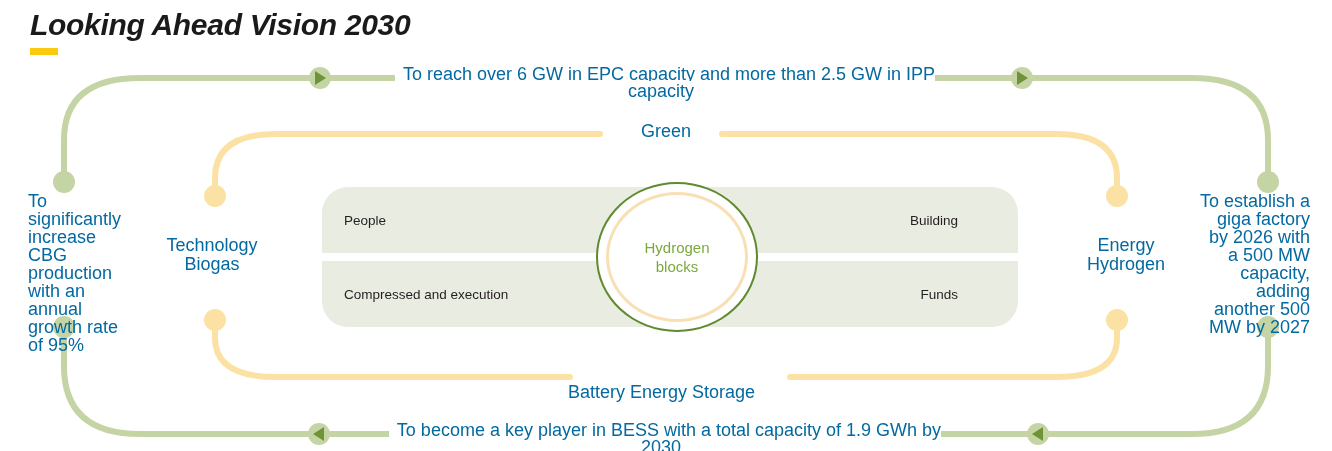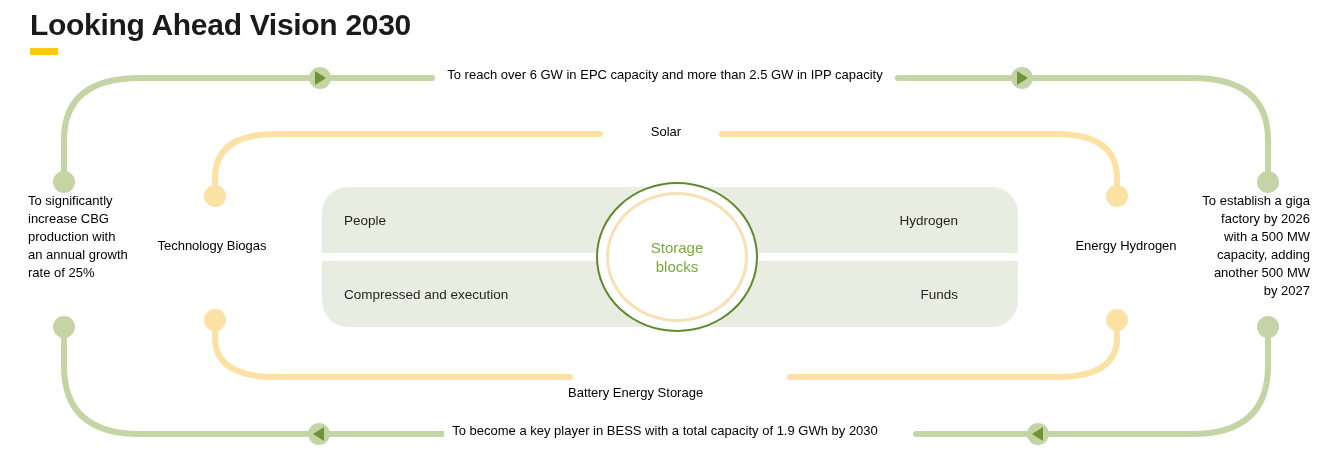--- a/index.html
+++ b/index.html
@@ -30,41 +30,42 @@
     width: 600px;
   }
   #page-title {
     font-size: 30px;
     font-weight: bold;
     letter-spacing: -0.3px;
     color: #1a1a1a;
     line-height: 34px;
     margin: 0;
     white-space: nowrap;
+    font-style: italic;
   }
   #title-accent {
     margin-top: 6px;
     width: 28px;
     height: 7px;
     background: #fbc90d;
   }
 
   
   #flow-svg {
     position: absolute;
     left: 0;
     top: 0;
   }
 
   
   .lbl {
     position: absolute;
-    font-size: 13px;
+    font-size: 18px;
     line-height: 17px;
-    color: #000000;
+    color: #0369a1;
   }
   .chip-text {
     background: #ffffff;
     padding: 0 8px;
   }
 
   #arrow-top-label {
     left: 380px;
     top: 66px;
     width: 570px;
@@ -255,51 +256,51 @@
     </g>
     <g>
       <circle class="marker-circle" cx="1038" cy="434" r="11"></circle>
       <path class="marker-tri" d="M 1043,427 L 1032,434 L 1043,441 Z"></path>
     </g>
   </svg>
 
   <div id="center-panel">
     <div class="panel-row" id="panel-row-top">
       <div class="panel-cell cell-left">People</div>
-      <div class="panel-cell cell-right">Hydrogen</div>
+      <div class="panel-cell cell-right">Building</div>
     </div>
     <div class="panel-row" id="panel-row-bottom">
       <div class="panel-cell cell-left">Compressed and execution</div>
       <div class="panel-cell cell-right">Funds</div>
     </div>
   </div>
 
   <div id="building-blocks-circle">
     <div id="bb-outer"></div>
     <div id="bb-inner"></div>
     <div id="bb-label">
-      <div>Storage</div>
+      <div>Hydrogen</div>
       <div>blocks</div>
     </div>
   </div>
 
   <div class="lbl" id="arrow-top-label">
     <span class="chip-text">To reach over 6 GW in EPC capacity and more than 2.5 GW in IPP capacity</span>
   </div>
 
   <div class="lbl" id="arrow-bottom-label">
     <span class="chip-text">To become a key player in BESS with a total capacity of 1.9 GWh by 2030</span>
   </div>
 
   <div class="lbl" id="label-solar">
-    <span class="chip-text">Solar</span>
+    <span class="chip-text">Green</span>
   </div>
 
   <div class="lbl" id="label-bess">
     <span class="chip-text">Battery Energy Storage</span>
   </div>
 
-  <div class="lbl" id="note-left">To significantly increase CBG production with an annual growth rate of 25%</div>
+  <div class="lbl" id="note-left">To significantly increase CBG production with an annual growth rate of 95%</div>
   <div class="lbl" id="note-right">To establish a giga factory by 2026 with a 500 MW capacity, adding another 500 MW by 2027</div>
   <div class="lbl" id="label-cbg">Technology Biogas</div>
   <div class="lbl" id="label-h2">Energy Hydrogen</div>
 
 </div>
 
 </body></html>

